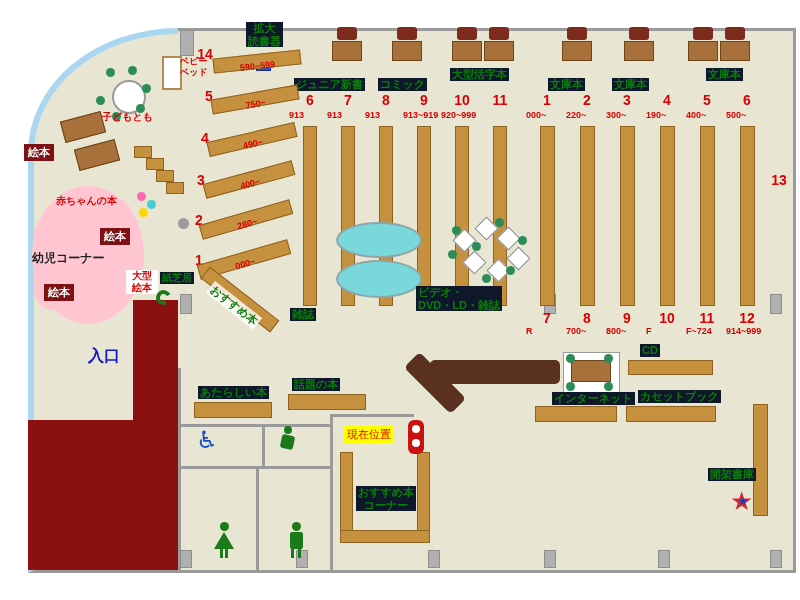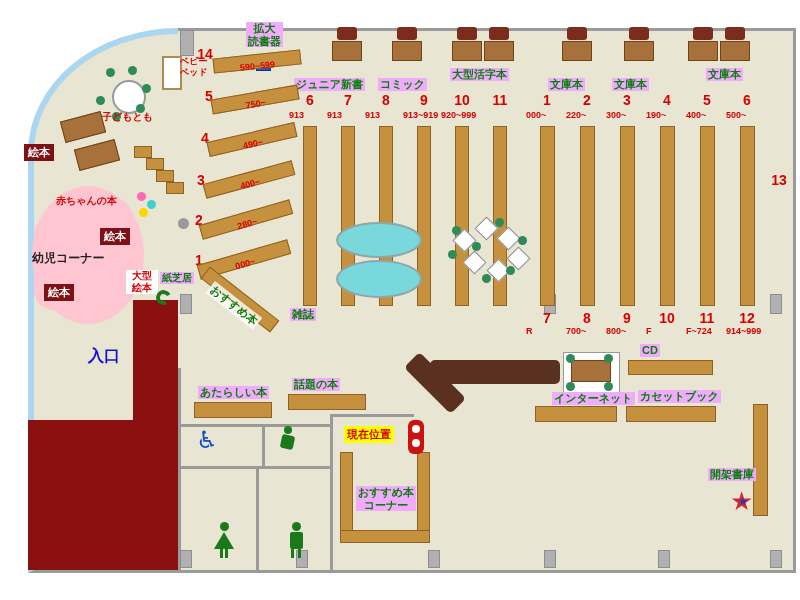--- a/index.html
+++ b/index.html
@@ -2,21 +2,21 @@
 <html><head>
 <meta charset="utf-8">
 <style>
   html,body{margin:0;padding:0;background:#fff}
   #map{position:relative;width:800px;height:600px;background:#fff;overflow:hidden;
        font-family:"Liberation Sans","DejaVu Sans",sans-serif}
   .abs{position:absolute}
   .wall{position:absolute;background:#9a9a9a}
   .pillar{position:absolute;background:#b0b0b0;border:1px solid #8d8d8d;box-sizing:border-box}
   .shelf{position:absolute;background:#c6913f;border:1px solid #8f6220;box-sizing:border-box}
-  .glabel{position:absolute;background:#f0abfc;color:#0a7d0a;font-weight:700;font-size:11px;line-height:1.15;padding:0 2px;white-space:nowrap}
+  .glabel{position:absolute;background:#0f172a;color:#0a7d0a;font-weight:700;font-size:11px;line-height:1.15;padding:0 2px;white-space:nowrap}
   .rtext{position:absolute;color:#d80000;font-weight:700;white-space:nowrap}
   .num{position:absolute;color:#d80000;font-weight:700;font-size:14px;text-align:center;white-space:nowrap}
   .range{position:absolute;color:#d80000;font-weight:700;font-size:9px;text-align:left;white-space:nowrap}
   .chair{position:absolute;background:#7d2b1c;border-radius:3px}
   .dtable{position:absolute;background:#a8703a;border:1px solid #6d4418;box-sizing:border-box}
   .gdot{position:absolute;width:9px;height:9px;background:#2e8b57;border-radius:50%}
   .diamond{position:absolute;width:15px;height:15px;background:#fff;border:1px solid #8a8a8a;transform:rotate(45deg)}
   .ehon{position:absolute;background:#7e1113;color:#fff;font-weight:700;font-size:11px;padding:1px 4px;white-space:nowrap}
   .fanbar{position:absolute;height:15px;background:#c6913f;border:1px solid #8f6220;box-sizing:border-box;text-align:center}
   .fanbar span{color:#d80000;font-weight:700;font-size:9px;line-height:13px;white-space:nowrap}
@@ -203,20 +203,24 @@
   <div class="diamond" style="left:466px;top:254px"></div>
   <div class="diamond" style="left:490px;top:262px"></div>
   <div class="gdot" style="left:448px;top:250px"></div>
   <div class="gdot" style="left:472px;top:242px"></div>
   <div class="gdot" style="left:495px;top:218px"></div>
   <div class="gdot" style="left:518px;top:236px"></div>
   <div class="gdot" style="left:482px;top:274px"></div>
   <div class="gdot" style="left:506px;top:266px"></div>
   <div class="gdot" style="left:452px;top:226px"></div>
 
+  <div class="glabel" style="left:416px;top:286px">
+    <div>ビデオ・</div>
+    <div>DVD・LD・雑誌</div>
+  </div>
 
   <div class="abs" style="left:430px;top:360px;width:130px;height:24px;background:#5a3020;border-radius:5px"></div>
   <div class="abs" style="left:402px;top:372px;width:66px;height:22px;background:#5a3020;border-radius:5px;transform:rotate(45deg)"></div>
 
   <div class="abs" style="left:563px;top:352px;width:55px;height:40px;background:#fff;border:1px solid #9a9a9a"></div>
   <div class="dtable" style="left:571px;top:360px;width:40px;height:22px"></div>
   <div class="gdot" style="left:566px;top:354px"></div>
   <div class="gdot" style="left:604px;top:354px"></div>
   <div class="gdot" style="left:566px;top:382px"></div>
   <div class="gdot" style="left:604px;top:382px"></div>
@@ -241,21 +245,21 @@
   <div class="glabel" style="left:356px;top:486px;text-align:center">
     <div>おすすめ本</div>
     <div>コーナー</div>
   </div>
 
   <div class="glabel" style="left:198px;top:386px">あたらしい本</div>
   <div class="shelf" style="left:194px;top:402px;width:78px;height:16px"></div>
   <div class="glabel" style="left:292px;top:378px">話題の本</div>
   <div class="shelf" style="left:288px;top:394px;width:78px;height:16px"></div>
 
-  <div class="abs" style="left:344px;top:426px;background:#ffff00;color:#d80000;font-weight:700;font-size:11px;padding:1px 3px;white-space:nowrap">現在位置</div>
+  <div class="abs" style="left:344px;top:426px;background:#ffff00;color:#d80000;font-weight:400;font-size:11px;padding:1px 3px;white-space:nowrap">現在位置</div>
   <div class="abs" style="left:408px;top:420px;width:16px;height:34px;background:#cc1111;border-radius:6px">
     <span style="position:absolute;left:4px;top:5px;width:8px;height:8px;background:#fff;border-radius:50%"></span>
     <span style="position:absolute;left:4px;top:19px;width:8px;height:8px;background:#fff;border-radius:50%"></span>
   </div>
 
   <div class="abs" style="left:88px;top:346px;color:#1414cc;font-weight:700;font-size:16px;white-space:nowrap">入口</div>
 
   <div class="abs" style="left:196px;top:428px;font-size:24px;line-height:24px;color:#1550c8;font-weight:700">♿</div>
   <div class="abs" style="left:278px;top:426px;width:20px;height:30px">
     <span style="position:absolute;left:6px;top:0;width:8px;height:8px;background:#1a7a1a;border-radius:50%"></span>

